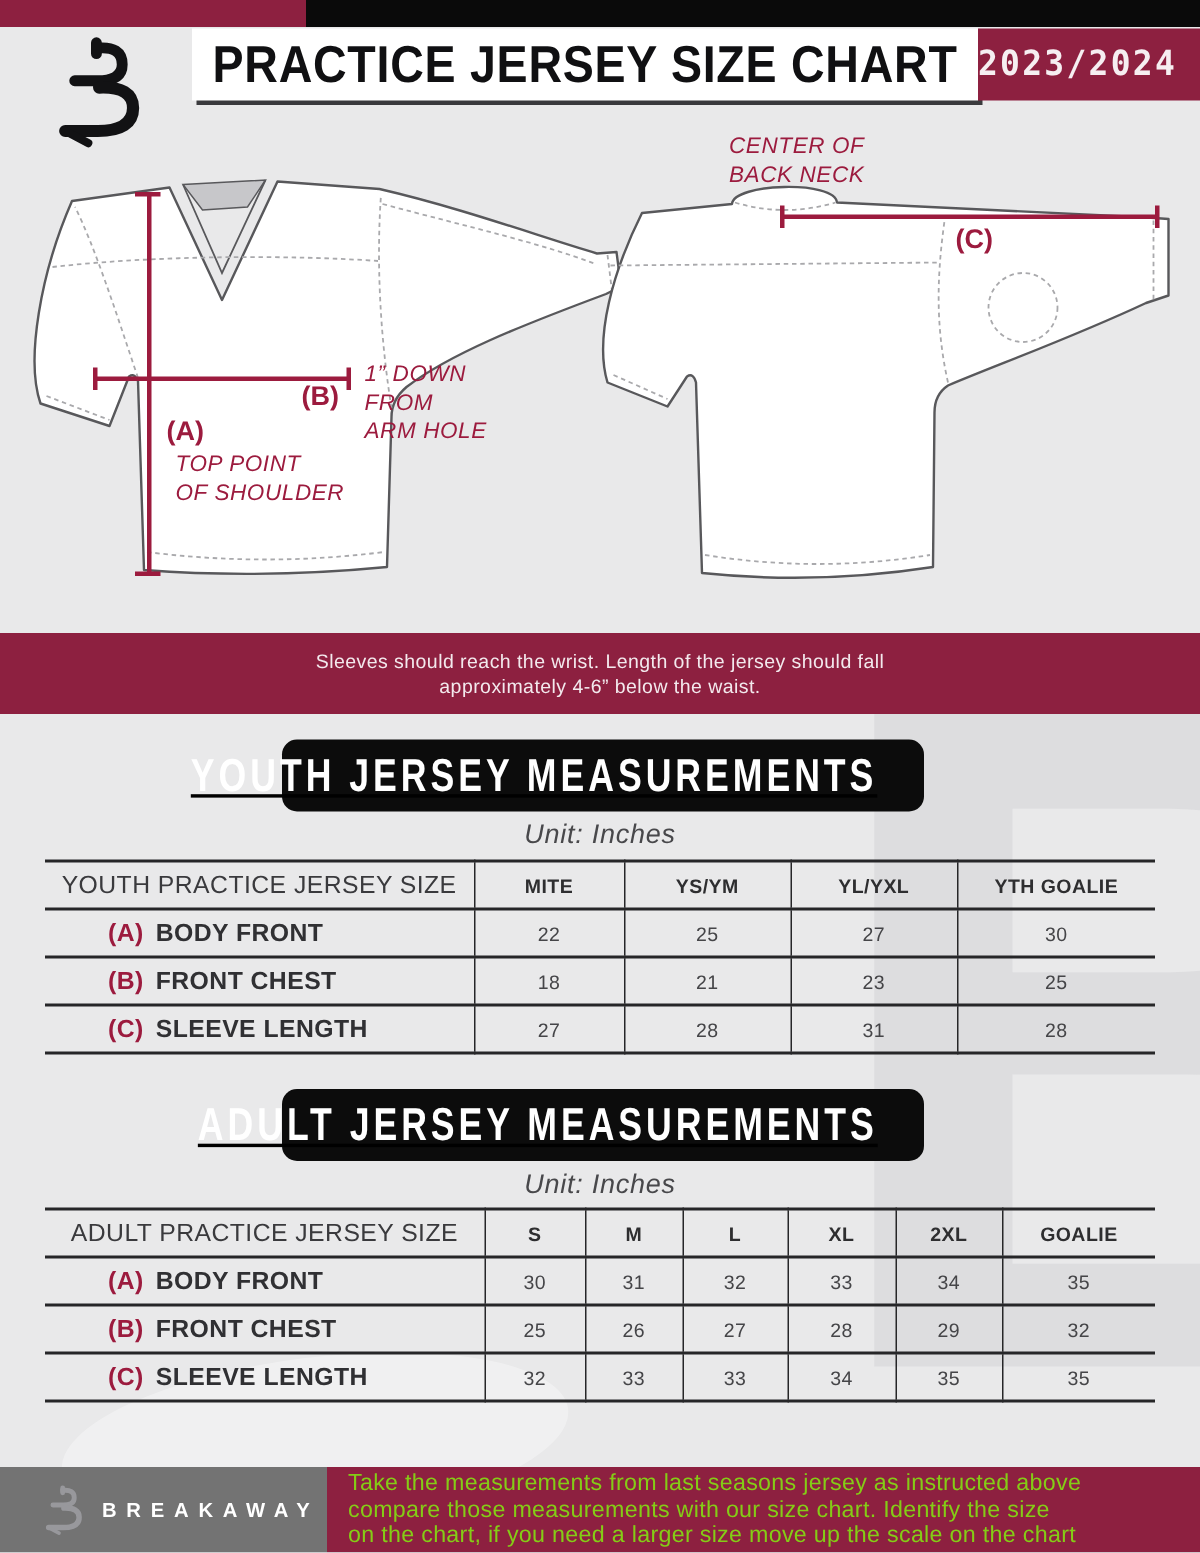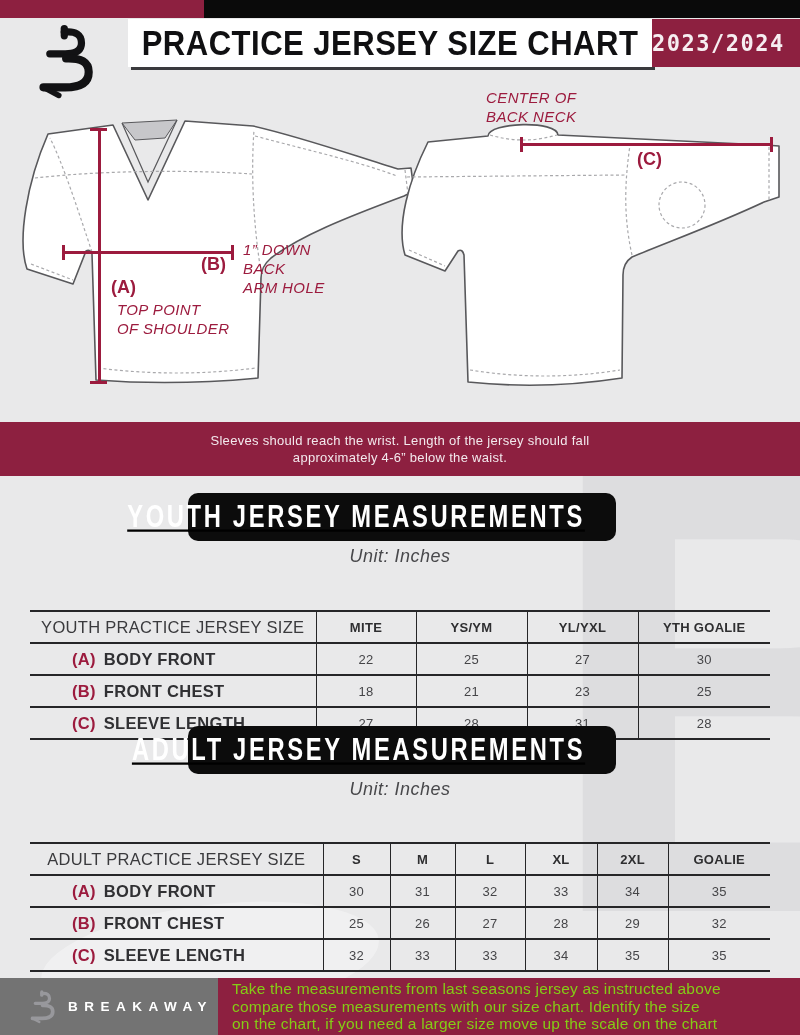--- a/index.html
+++ b/index.html
@@ -59,21 +59,20 @@
   }
   .unit{
     position:absolute; left:0; width:800px; text-align:center; z-index:3;
     font-style:italic; font-size:18px; color:#48484b; letter-spacing:0.5px;
   }
 
   
   .size-table{
     position:absolute; left:30px; width:740px; border-collapse:collapse; z-index:3;
     table-layout:fixed;
-    margin-top:37px;
   }
   .size-table tr{ height:32px; }
   .size-table thead tr{ border-top:2px solid #262628; }
   .size-table tr{ border-bottom:2px solid #262628; }
   .size-table th, .size-table td{
     border-left:1.5px solid #262628; text-align:center; vertical-align:middle;
     font-size:13px; color:#454548; letter-spacing:0.3px; padding:0;
   }
   .size-table th{ font-weight:700; color:#2e2e30; }
   .size-table th:first-child, .size-table td:first-child{ border-left:none; text-align:left; }
@@ -178,21 +177,21 @@
   <div class="mline" style="left:231px; top:245px; width:2.5px; height:15px;"></div>
 
   <div class="mline" style="left:520px; top:143px; width:252px; height:2.5px;"></div>
   <div class="mline" style="left:520px; top:137px; width:2.5px; height:15px;"></div>
   <div class="mline" style="left:770px; top:137px; width:2.5px; height:15px;"></div>
 
   <div class="anno letter" style="left:111px; top:277px;">(A)</div>
   <div class="anno note" style="left:117px; top:300px;"><span>TOP POINT</span><br><span>OF SHOULDER</span></div>
 
   <div class="anno letter" style="left:201px; top:254px;">(B)</div>
-  <div class="anno note" style="left:243px; top:240px;"><span>1” DOWN</span><br><span>BACK</span><br><span>ARM HOLE</span></div>
+  <div class="anno note" style="left:243px; top:240px;"><span>1” DOWN</span><br><span>FROM</span><br><span>ARM HOLE</span></div>
 
   <div class="anno note" style="left:486px; top:88px;"><span>CENTER OF</span><br><span>BACK NECK</span></div>
   <div class="anno letter" style="left:637px; top:149px;">(C)</div>
 
   <div class="note-banner">
     <div>Sleeves should reach the wrist. Length of the jersey should fall</div>
     <div>approximately 4-6” below the waist.</div>
   </div>
 
   <div class="pill" style="top:493px;">

